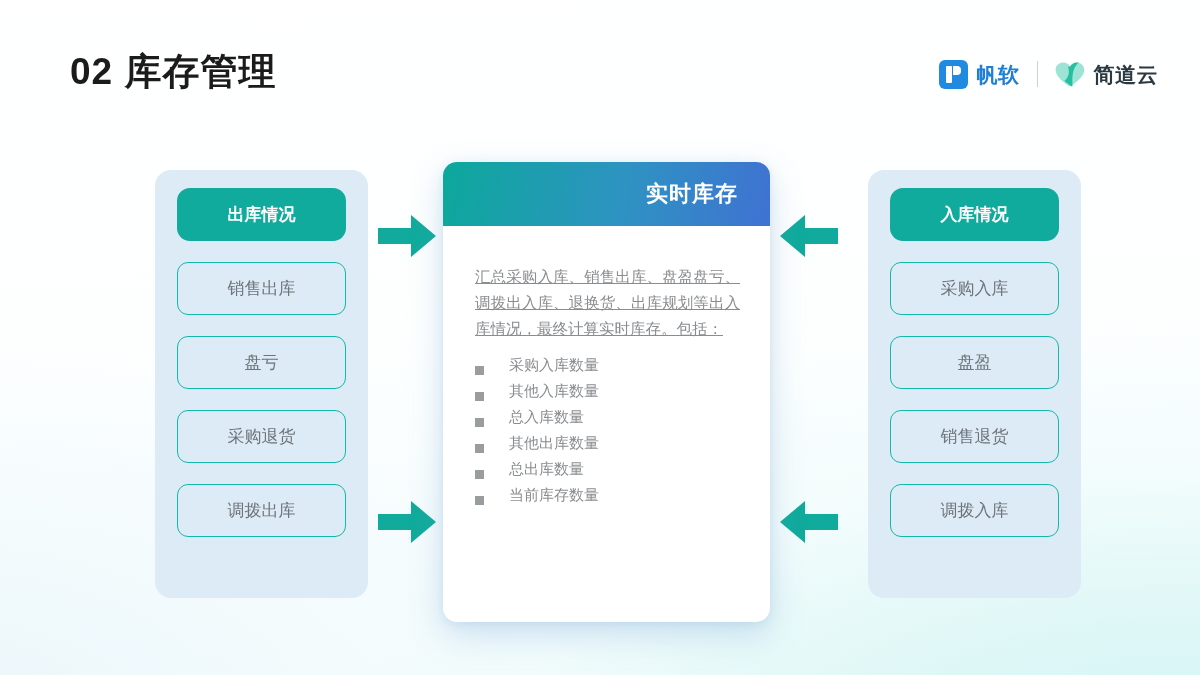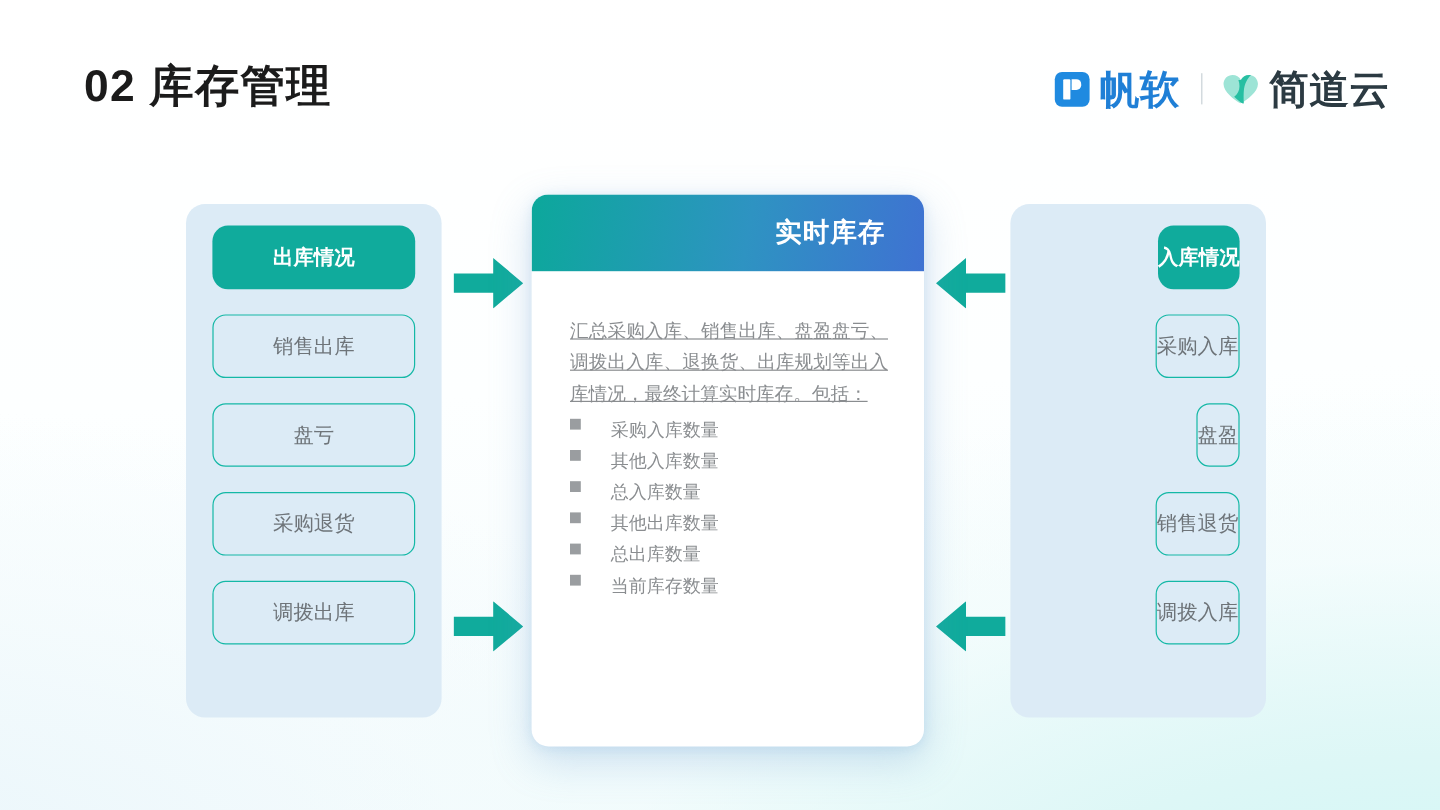--- a/index.html
+++ b/index.html
@@ -27,21 +27,21 @@
     letter-spacing:1px; line-height:1.2;
     white-space:nowrap;
   }
   .brandbar {
     position:absolute; right:42px; top:55px;
     display:flex; align-items:center; gap:17px;
     height:38px;
   }
   .brand { display:flex; align-items:center; gap:9px; }
   .brand-name {
-    font-size:33px; font-weight:bold; letter-spacing:0.5px;
+    font-size:21px; font-weight:bold; letter-spacing:0.5px;
     line-height:1; white-space:nowrap;
   }
   .fr-name { color:#1f7fd6; }
   .jdy-name { color:#2b3a42; }
   .logo-fr {
     width:29px; height:29px; border-radius:6px;
     background:#1f8ae0; position:relative; flex:none;
   }
   .logo-fr::before {
     content:""; position:absolute; left:7px; top:6px;
@@ -58,21 +58,21 @@
   }
 
   
   .panel {
     position:absolute; top:170px; width:213px; height:428px;
     background:#dcebf6; border-radius:16px;
     padding:18px 22px;
     display:flex; flex-direction:column; gap:21px;
   }
   .panel-left  { left:155px; }
-  .panel-right { left:842px;align-items:flex-end; }
+  .panel-right { left:868px; }
 
   .chip {
     height:53px; border-radius:11px;
     display:flex; align-items:center; justify-content:center;
     font-size:17px; line-height:1; white-space:nowrap;
   }
   .chip-head {
     background:#10ab9c; color:#ffffff; font-weight:bold;
     border-radius:13px;
   }
@@ -113,21 +113,21 @@
     flex:1; padding:38px 30px 0 32px;
     color:#8a8d90;
   }
   .card-desc {
     font-size:15.5px; line-height:26px; color:#8a8d90;
     text-align:justify;
     text-decoration:underline;
   }
   .bullets { list-style:none; margin-top:7px; }
   .bullets li {
-    display:flex; align-items:flex-start;
+    display:flex; align-items:flex-end;
     height:26px; font-size:15px; color:#8a8d90;
   }
   .bullet-mark {
     width:9px; height:9px; background:#9a9da0;
     flex:none; margin-right:25px;
   }
 </style>
 </head>
 <body>
 

